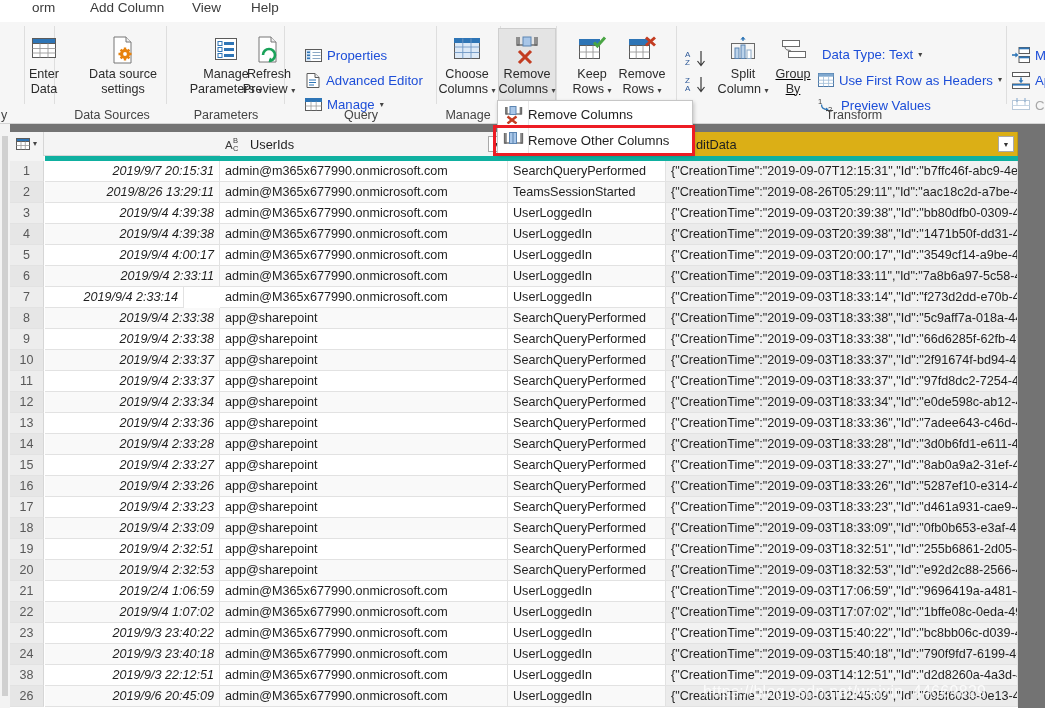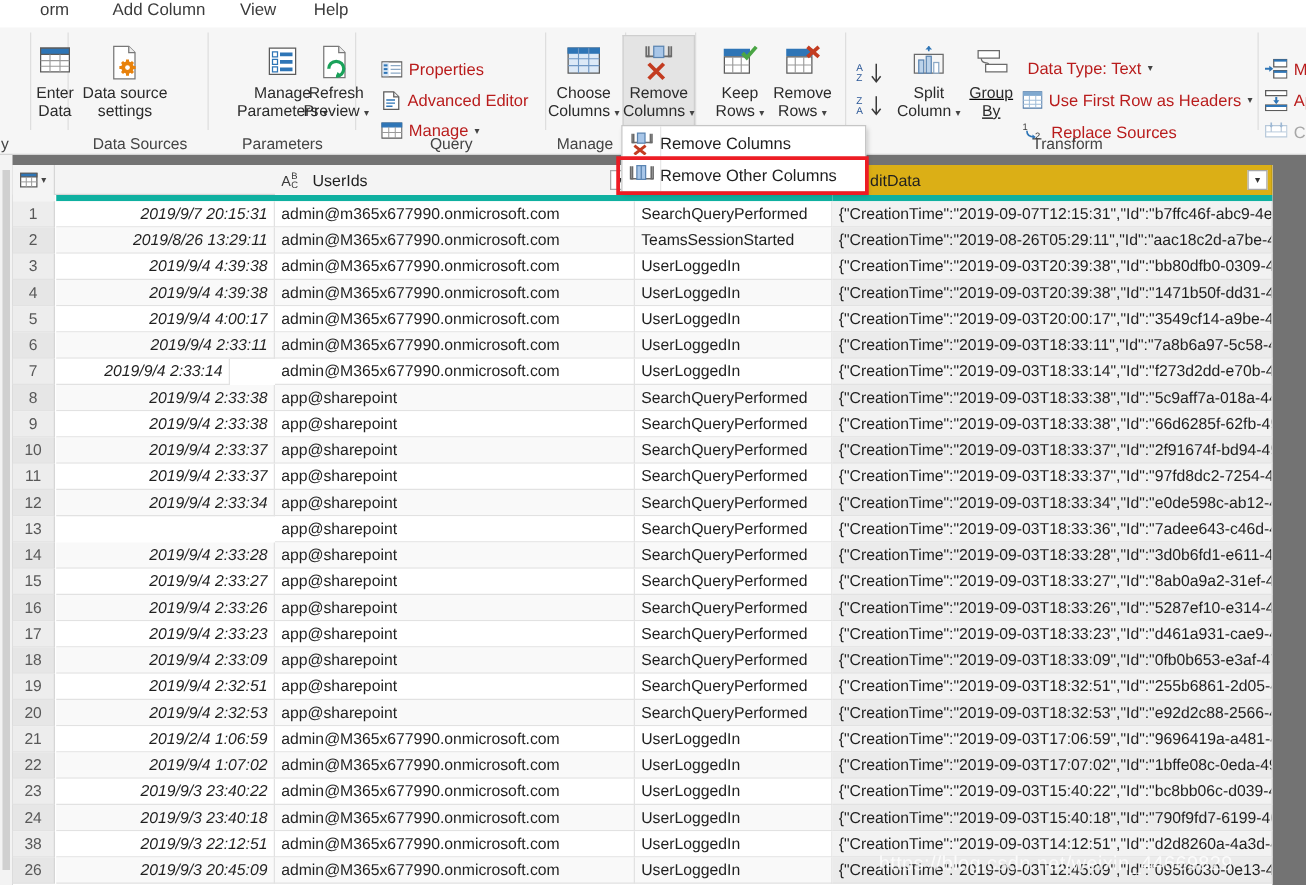--- a/index.html
+++ b/index.html
@@ -46,21 +46,21 @@
   .bigbtn .ico { height: 34px; display: flex; align-items: center; justify-content: center; }
   .bigbtn .lbl {
     font-size: 12.6px; color: #2b2b2b; text-align: center; line-height: 14.5px;
     white-space: nowrap;
   }
   .bigbtn.active { background: #e4e4e4; border: 1px solid #cfcfcf; border-bottom-color: #e4e4e4; }
   .smallrow {
     position: absolute; display: flex; align-items: center; gap: 5px;
     cursor: default; white-space: nowrap;
   }
-  .smallrow .s-lbl { font-size: 13.2px; color: #b91c1c; }
+  .smallrow .s-lbl { font-size: 13.2px; color: #1d4ed8; }
   .smallrow.dim .s-lbl { color: #a7a7a7; }
   .caret { font-size: 8px; color: #444; line-height: 1; }
 
   
   .dropdown {
     position: absolute; left: 497px; top: 100px; width: 196px;
     background: #ffffff; border: 1px solid #c6c6c6;
     box-shadow: 1px 2px 4px rgba(0,0,0,.22); z-index: 40;
   }
   .dd-item {
@@ -178,21 +178,21 @@
         <div class="bigbtn" style="left: 12px; top: 6px; width: 64px; height: 76px;">
           <div class="ico">
             <svg width="30" height="28" viewBox="0 0 30 28">
               <rect x="3.5" y="2.5" width="23" height="19" fill="#fff" stroke="#5b5b5b"></rect>
               <rect x="3.5" y="2.5" width="23" height="5" fill="#2e75b6" stroke="#5b5b5b"></rect>
               <path d="M11 7.5V21.5M19 7.5V21.5M3.5 12.5H26.5M3.5 17H26.5" stroke="#9a9a9a" stroke-width=".9"></path>
             </svg>
           </div>
           <div class="lbl">Enter<br>Data</div>
         </div>
-        <div class="bigbtn" style="left: 45px; top: 6px; width: 110px; height: 76px;">
+        <div class="bigbtn" style="left: 68px; top: 6px; width: 110px; height: 76px;">
           <div class="ico">
             <svg width="30" height="30" viewBox="0 0 30 30">
               <path d="M6 2h12l5 5v21H6z" fill="#fff" stroke="#777"></path>
               <path d="M18 2v5h5" fill="#eee" stroke="#777"></path>
               <circle cx="17" cy="19" r="5" fill="#e8820c"></circle>
               <circle cx="17" cy="19" r="1.9" fill="#fff"></circle>
               <path d="M17 12.5v2.5M17 23v2.5M10.5 19H13M21 19h2.5M12.6 14.6l1.8 1.8M19.6 21.6l1.8 1.8M21.4 14.6l-1.8 1.8M14.4 21.6l-1.8 1.8" stroke="#e8820c" stroke-width="2.4"></path>
             </svg>
           </div>
           <div class="lbl">Data source<br>settings</div>
@@ -341,21 +341,21 @@
         </div>
         <div class="smallrow" style="left: 818px; top: 75px;">
           <span style="display:flex;align-items:center">
             <svg width="18" height="16" viewBox="0 0 18 16">
               <text x="0" y="7" font-size="7.5" font-family="Liberation Sans" fill="#3a3a3a">1</text>
               <text x="10" y="14.5" font-size="7.5" font-family="Liberation Sans" fill="#3a3a3a">2</text>
               <path d="M3.5 7.5c0 4 3 5 6 5" stroke="#2e75b6" fill="none" stroke-width="1.3"></path>
               <path d="M8 10.5l2.6 2-2.6 2z" fill="#2e75b6"></path>
             </svg>
           </span>
-          <span class="s-lbl">Replace Sources</span>
+          <span class="s-lbl">Preview Values</span>
         </div>
         <div class="smallrow" style="left: 1012px; top: 25px;">
           <span style="display:flex;align-items:center">
             <svg width="18" height="16" viewBox="0 0 18 16">
               <rect x="7" y=".5" width="10.5" height="6" fill="#fff" stroke="#5b5b5b"></rect>
               <rect x="7" y=".5" width="10.5" height="1.8" fill="#2e75b6"></rect>
               <rect x="7" y="9.5" width="10.5" height="6" fill="#fff" stroke="#5b5b5b"></rect>
               <rect x="7" y="9.5" width="10.5" height="1.8" fill="#2e75b6"></rect>
               <path d="M0 8h5" stroke="#2e75b6" stroke-width="1.6"></path>
               <path d="M3.4 5.6L6.6 8l-3.2 2.4z" fill="#2e75b6"></path>
@@ -590,20 +590,21 @@
           </div>
           <div class="row alt">
             <div class="rnum">12</div>
             <div class="cell num" style="left:35px;width:175px">2019/9/4 2:33:34</div>
             <div class="cell" style="left:210px;width:288px">app@sharepoint</div>
             <div class="cell" style="left:498px;width:158px">SearchQueryPerformed</div>
             <div class="cell selcol" style="left:656px;width:352px">{"CreationTime":"2019-09-03T18:33:34","Id":"e0de598c-ab12-421c-d...</div>
           </div>
           <div class="row">
             <div class="rnum">13</div>
+            <div class="cell num" style="left:35px;width:175px">2019/9/4 2:33:36</div>
             <div class="cell" style="left:210px;width:288px">app@sharepoint</div>
             <div class="cell" style="left:498px;width:158px">SearchQueryPerformed</div>
             <div class="cell selcol" style="left:656px;width:352px">{"CreationTime":"2019-09-03T18:33:36","Id":"7adee643-c46d-4b34-2...</div>
           </div>
           <div class="row alt">
             <div class="rnum">14</div>
             <div class="cell num" style="left:35px;width:175px">2019/9/4 2:33:28</div>
             <div class="cell" style="left:210px;width:288px">app@sharepoint</div>
             <div class="cell" style="left:498px;width:158px">SearchQueryPerformed</div>
             <div class="cell selcol" style="left:656px;width:352px">{"CreationTime":"2019-09-03T18:33:28","Id":"3d0b6fd1-e611-4960-c3...</div>
@@ -680,21 +681,21 @@
           </div>
           <div class="row">
             <div class="rnum">38</div>
             <div class="cell num" style="left:35px;width:175px">2019/9/3 22:12:51</div>
             <div class="cell" style="left:210px;width:288px">admin@M365x677990.onmicrosoft.com</div>
             <div class="cell" style="left:498px;width:158px">UserLoggedIn</div>
             <div class="cell selcol" style="left:656px;width:352px">{"CreationTime":"2019-09-03T14:12:51","Id":"d2d8260a-4a3d-45f8-8</div>
           </div>
           <div class="row alt">
             <div class="rnum">26</div>
-            <div class="cell num" style="left:35px;width:175px">2019/9/3 20:45:09</div>
+            <div class="cell num" style="left:35px;width:175px">2019/9/6 20:45:09</div>
             <div class="cell" style="left:210px;width:288px">admin@M365x677990.onmicrosoft.com</div>
             <div class="cell" style="left:498px;width:158px">UserLoggedIn</div>
             <div class="cell selcol" style="left:656px;width:352px">{"CreationTime":"2019-09-03T12:45:09","Id":"095f6030-0e13-4795-a3...</div>
           </div>
         </div>
     </div>
   </div>
 
   <div class="watermark">https://blog.csdn.net/weixin_44669829</div>
 </div>

